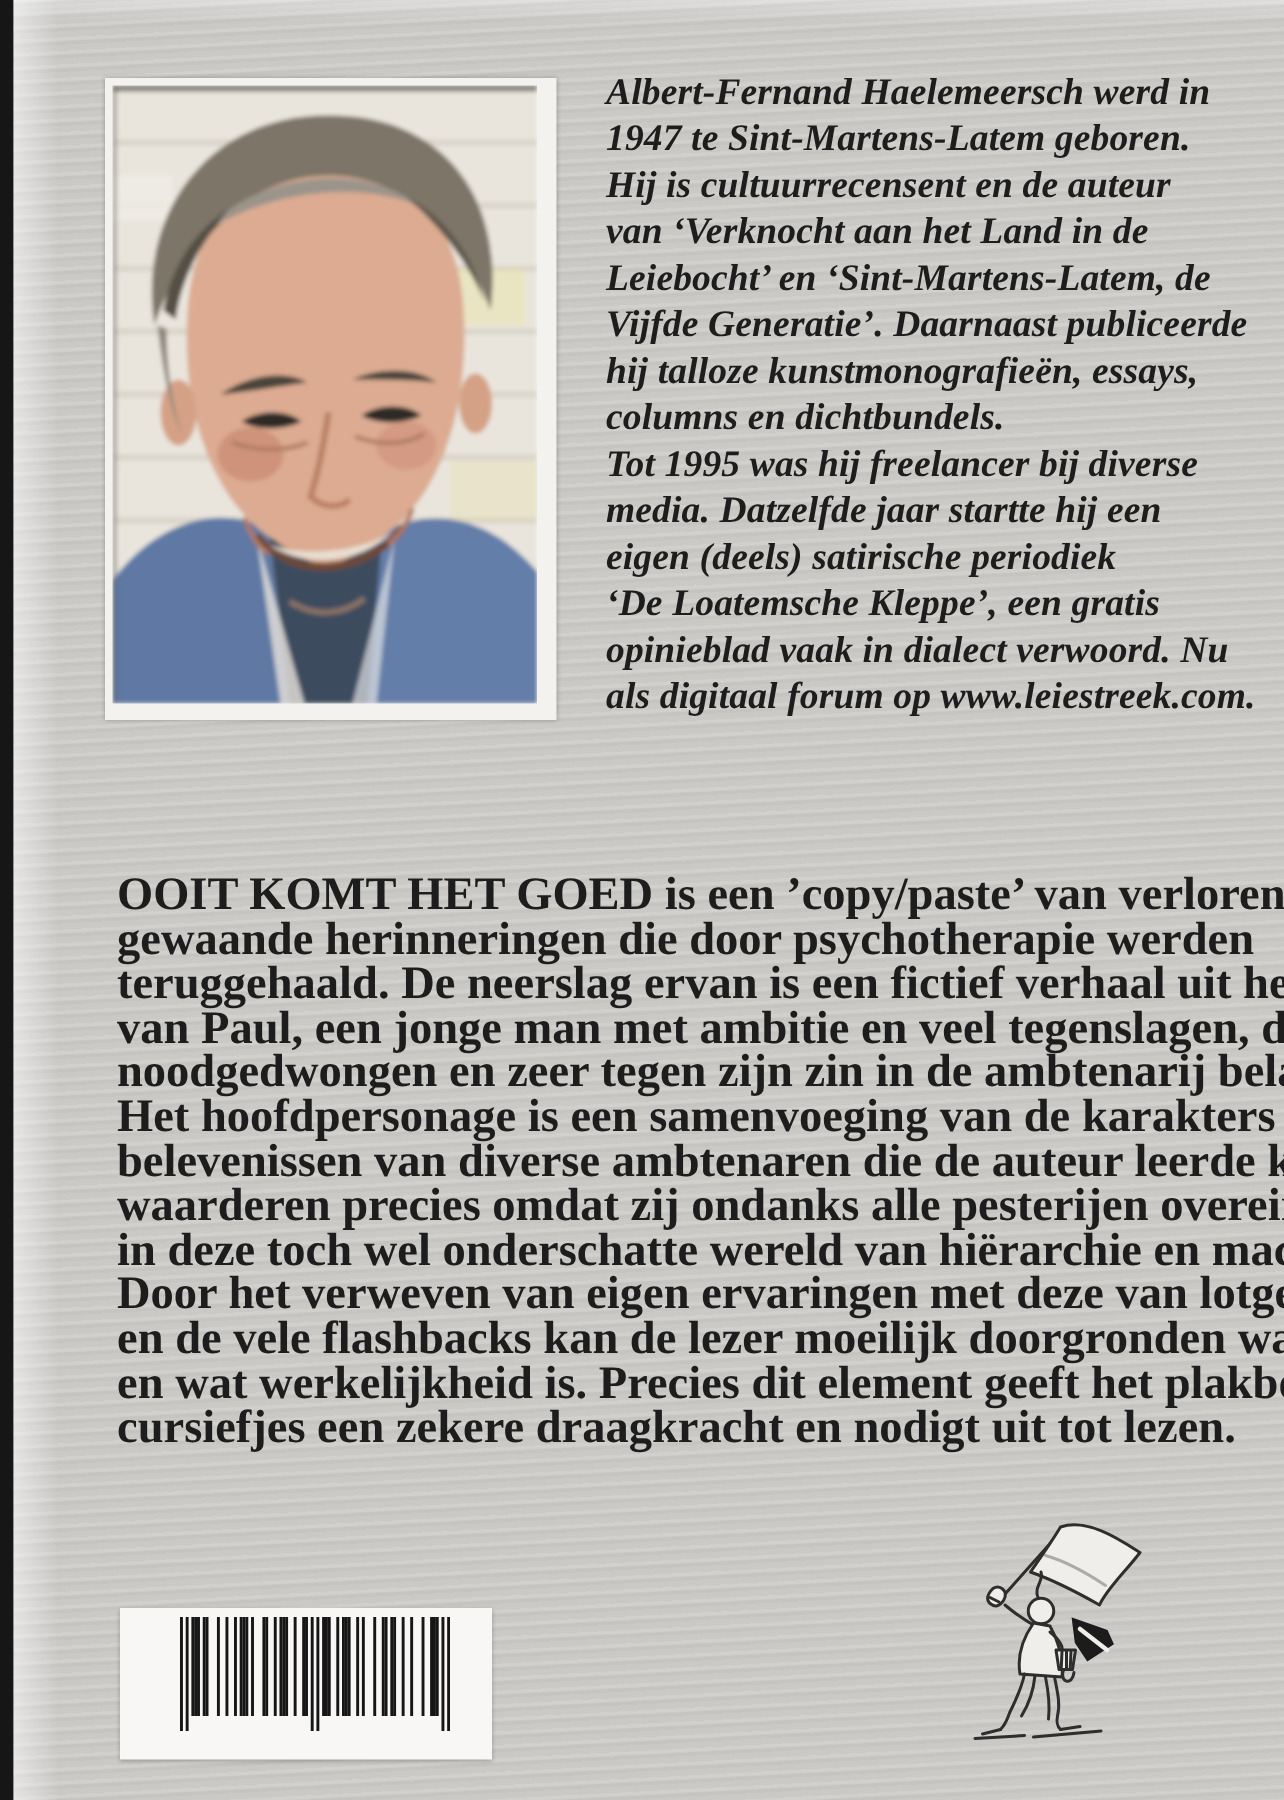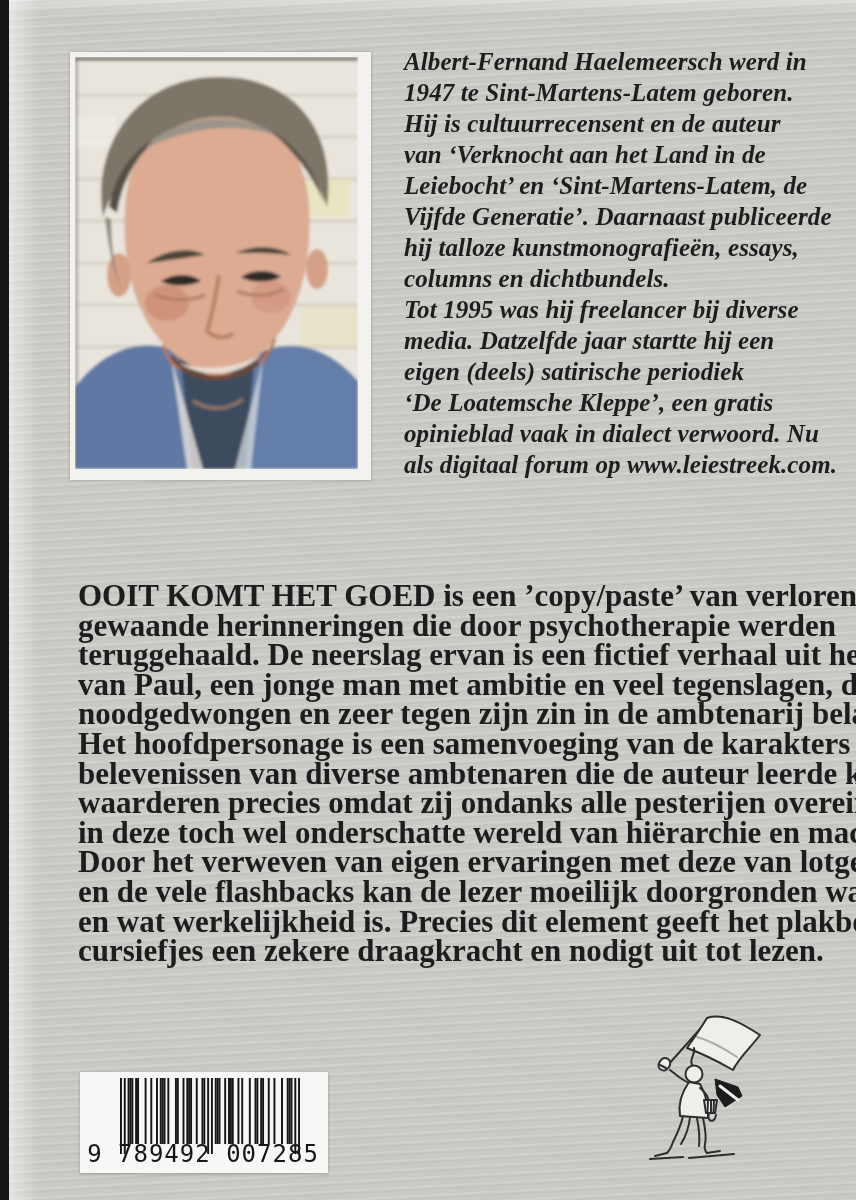--- a/index.html
+++ b/index.html
@@ -205,21 +205,20 @@
         <rect x="142.11" y="0" width="1.94" height="66"></rect>
         <rect x="147.79" y="0" width="1.94" height="66"></rect>
         <rect x="153.47" y="0" width="1.94" height="66"></rect>
         <rect x="161.05" y="0" width="1.94" height="66"></rect>
         <rect x="166.74" y="0" width="1.94" height="66"></rect>
         <rect x="168.63" y="0" width="1.94" height="66"></rect>
         <rect x="170.53" y="0" width="1.94" height="66"></rect>
         <rect x="174.32" y="0" width="1.94" height="76"></rect>
         <rect x="178.11" y="0" width="1.94" height="76"></rect>
       </svg>
-    <div class="digits">9 789492 007285</div>
   </div>
 
   <svg class="sketch" width="180" height="170" viewBox="0 0 180 170">
 
     <path class="stroke" d="M23,62 L64,16"></path>
 
     <path class="paper" d="M62,15 C80,9 101,23 115,32 C106,44 93,56 88,67 C74,59 56,50 42,45 C49,35 56,25 62,15 Z"></path>
     <path class="stroke" d="M52,34 C66,38 80,46 92,54" stroke-opacity=".35"></path>
 
     <path class="paper" d="M17,56 q-6,6 -2,10 q5,4 9,-2 q3,-5 -1,-8 q-3,-2 -6,0 Z"></path>

